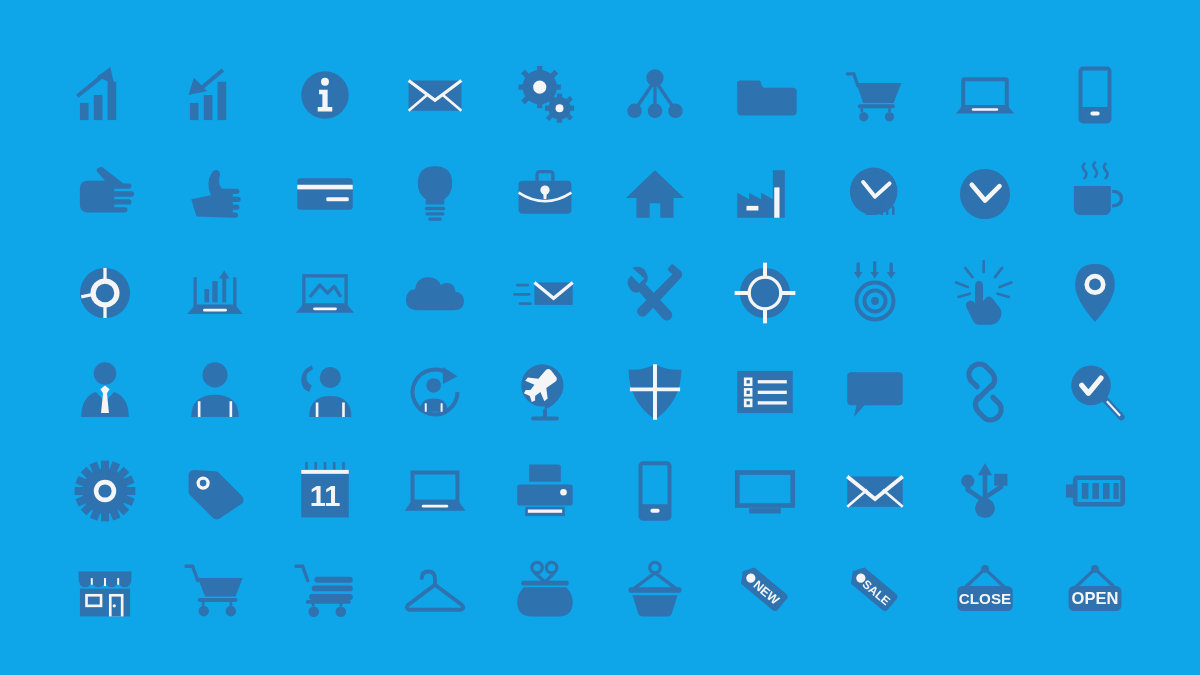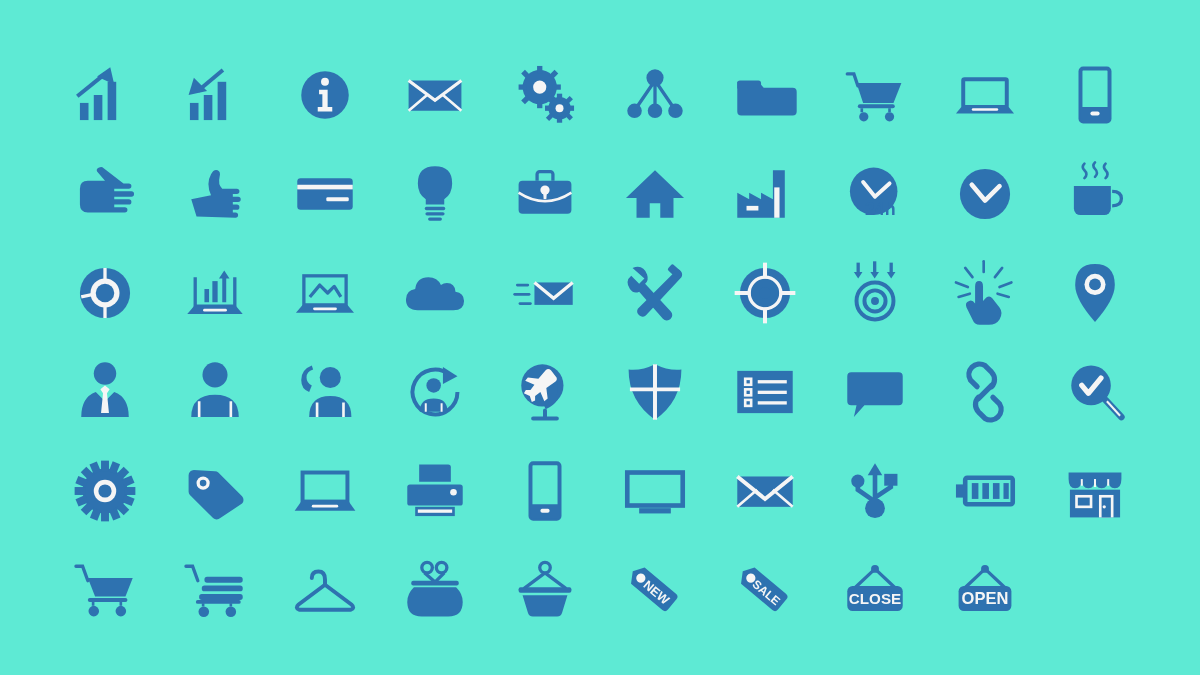--- a/index.html
+++ b/index.html
@@ -11,21 +11,21 @@
     width: 1200px;
     height: 675px;
     background: #f5f5f5;
     font-family: "Liberation Sans", sans-serif;
     overflow: hidden;
   }
   #icon-sheet {
     width: 1200px;
     height: 675px;
     position: relative;
-    background: #5eead4;
+    background: #0ea5e9;
   }
   .icon-grid {
     position: absolute;
     left: 50px;
     top: 45px;
     width: 1100px;
     height: 590px;
     display: grid;
     grid-template-columns: repeat(10, 110px);
     grid-template-rows: repeat(6, 99px);
@@ -522,20 +522,35 @@
 
     <div class="icon-cell">
       <svg viewBox="0 0 100 100">
         <path d="M10 26 a8 8 0 0 1 8 -8 l32 2 a8 8 0 0 1 5 2 l36 36 a8 8 0 0 1 0 11 L58 91 a8 8 0 0 1 -11 0 L12 56 a8 8 0 0 1 -2 -5 z" fill="#2e72b0"></path>
         <circle cx="32" cy="38" r="10" fill="#f5f5f5"></circle>
         <circle cx="32" cy="38" r="5" fill="#2e72b0"></circle>
       </svg>
       <span class="icon-label">Price tag</span>
     </div>
 
+    <div class="icon-cell">
+      <svg viewBox="0 0 100 100">
+        <g stroke="#2e72b0" stroke-width="4" fill="none">
+          <path d="M22 6 v14"></path>
+            <path d="M36 6 v14"></path>
+            <path d="M50 6 v14"></path>
+            <path d="M64 6 v14"></path>
+            <path d="M78 6 v14"></path>
+        </g>
+        <rect x="14" y="18" width="72" height="72" fill="#2e72b0"></rect>
+        <rect x="14" y="18" width="72" height="6" fill="#f5f5f5"></rect>
+        <text x="50" y="72" font-family="Liberation Sans, sans-serif" font-size="44" font-weight="bold" fill="#f5f5f5" text-anchor="middle">11</text>
+      </svg>
+      <span class="icon-label">Calendar day 11</span>
+    </div>
 
     <div class="icon-cell">
       <svg viewBox="0 0 100 100">
         <rect x="16" y="22" width="68" height="44" fill="none" stroke="#2e72b0" stroke-width="6"></rect>
         <path d="M4 80 L14 66 h72 l10 14 z" fill="#2e72b0"></path>
         <rect x="30" y="71" width="40" height="4" rx="2" fill="#f5f5f5"></rect>
       </svg>
       <span class="icon-label">Open laptop</span>
     </div>
 

